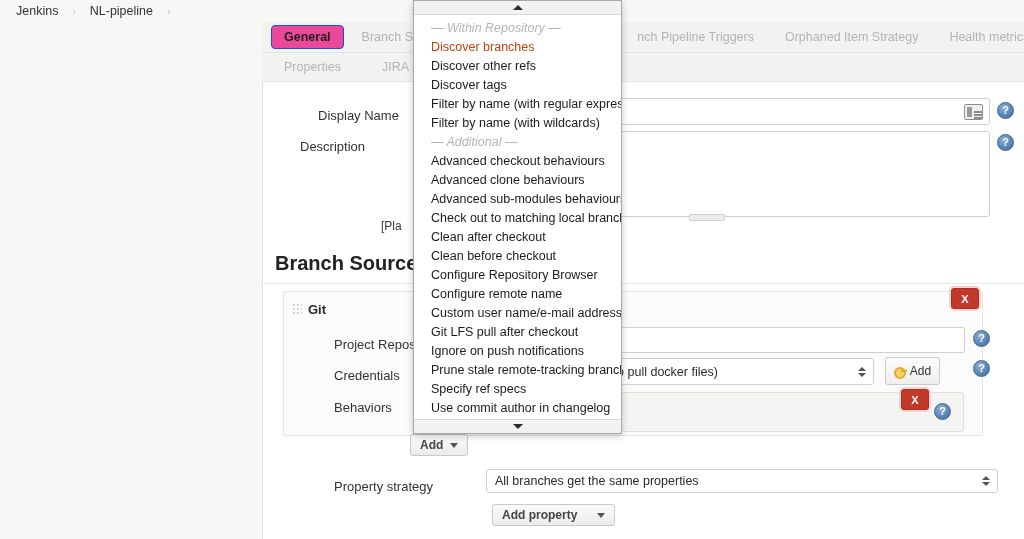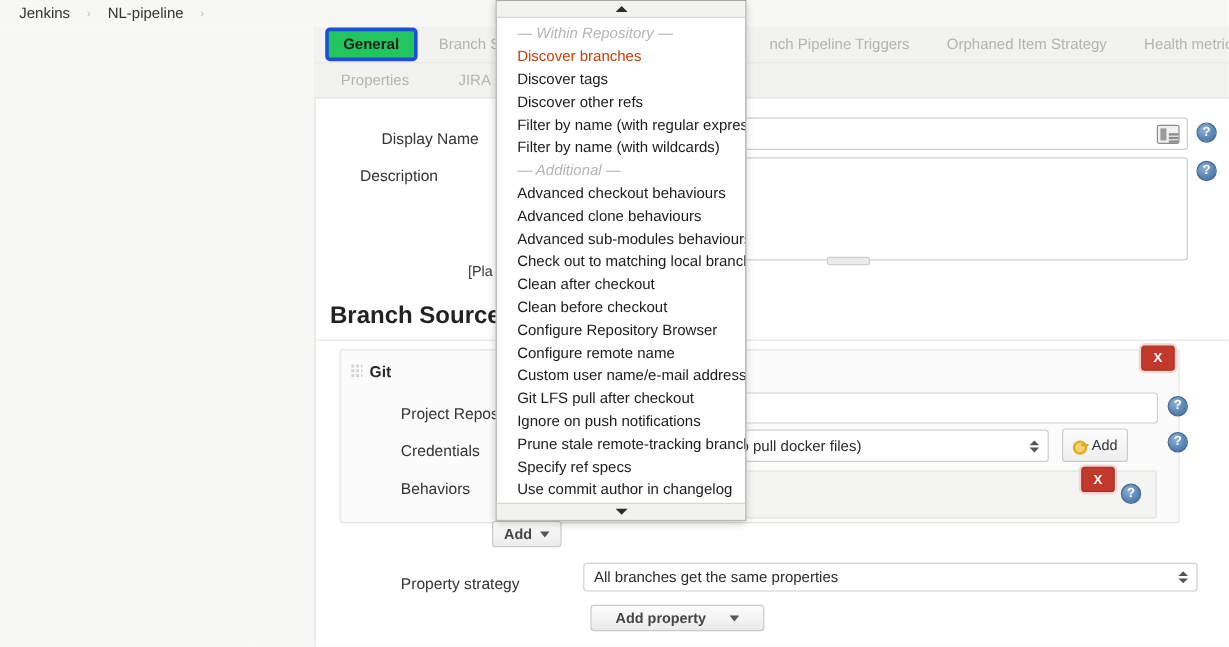--- a/index.html
+++ b/index.html
@@ -45,22 +45,22 @@
   .tabbar-1 { top: 22px; height: 31px; }
   .tabbar-2 { top: 53px; height: 29px; background:#f2f2f0; }
   .tabs-inner { display: flex; align-items: center; height: 100%; padding-left: 9px; }
   .tab {
     font-size: 12.5px; color: #b3b3b1;
     padding: 4px 13px; margin-right: 5px;
     white-space: nowrap; cursor: pointer;
   }
   .tab.active {
     color: #1f1f1f; font-weight: bold;
-    background: #22c55e;
-    border: 3px solid #1d4ed8;
+    background: #ec4899;
+    border: 1px solid #1d4ed8;
     border-radius: 4px;
     padding: 4px 12px;
   }
   .tabbar-2 .tab { padding: 3px 13px; }
   .field-label {
     width: 205px; padding-left: 28px; padding-top: 5px;
     font-size: 13px; color: #333; text-align: left;
   }
   .text-input {
     height: 27px; background: #fff;
@@ -102,21 +102,21 @@
     width: 566px; height: 86px;
     background: #fff; border: 1px solid #cfcfcf; border-radius: 3px;
   }
   .resize-grip {
     position: absolute; left: 50%; bottom: -5px; transform: translateX(-50%);
     width: 36px; height: 7px;
     background: #ececec; border: 1px solid #cfcfcf; border-radius: 2px;
   }
   .help-desc { position: absolute; left: 997px; top: 134px; }
   .plaintext-note {
-    position: absolute; left: 390px; top: 219px;
+    position: absolute; left: 381px; top: 219px;
     font-size: 12px; color: #3a3a3a;
   }
 
   
   .section-title {
     position: absolute; left: 275px; top: 252px;
     font-size: 20px; font-weight: bold; color: #222;
   }
   .section-rule {
     position: absolute; left: 262px; top: 283px; width: 762px; height: 1px;
@@ -233,21 +233,21 @@
     position: absolute; left: 486px; top: 469px;
     width: 512px; height: 24px;
     background: #ffffff;
     border: 1px solid #cfcfcf; border-radius: 3px;
     font-size: 12.5px; color: #2b2b2b;
     display: flex; align-items: center; padding: 0 22px 0 8px;
     cursor: pointer;
   }
   .btn-add-property {
     position: absolute; left: 492px; top: 504px;
-    height: 22px; padding: 0 20px;
+    height: 22px; padding: 0 9px;
     background: linear-gradient(#fcfcfc, #ebebeb);
     border: 1px solid #c9c9c9; border-radius: 3px;
     display: flex; align-items: center; gap: 20px;
     font-size: 12px; font-weight: bold; color: #444;
     cursor: pointer;
   }
 
   
   .dropdown {
     position: absolute; left: 413px; top: 0px;
@@ -380,22 +380,22 @@
     <span class="caret"></span>
   </div>
 
   <div class="dropdown">
     <div class="dd-scroll top">
       <span class="arr-up"></span>
     </div>
     <div class="dd-list">
         <div class="dd-item group">— Within Repository —</div>
         <div class="dd-item disabled">Discover branches</div>
+        <div class="dd-item">Discover other refs</div>
         <div class="dd-item">Discover tags</div>
-        <div class="dd-item">Discover other refs</div>
         <div class="dd-item">Filter by name (with regular expression)</div>
         <div class="dd-item">Filter by name (with wildcards)</div>
         <div class="dd-item group">— Additional —</div>
         <div class="dd-item">Advanced checkout behaviours</div>
         <div class="dd-item">Advanced clone behaviours</div>
         <div class="dd-item">Advanced sub-modules behaviours</div>
         <div class="dd-item">Check out to matching local branch</div>
         <div class="dd-item">Clean after checkout</div>
         <div class="dd-item">Clean before checkout</div>
         <div class="dd-item">Configure Repository Browser</div>

